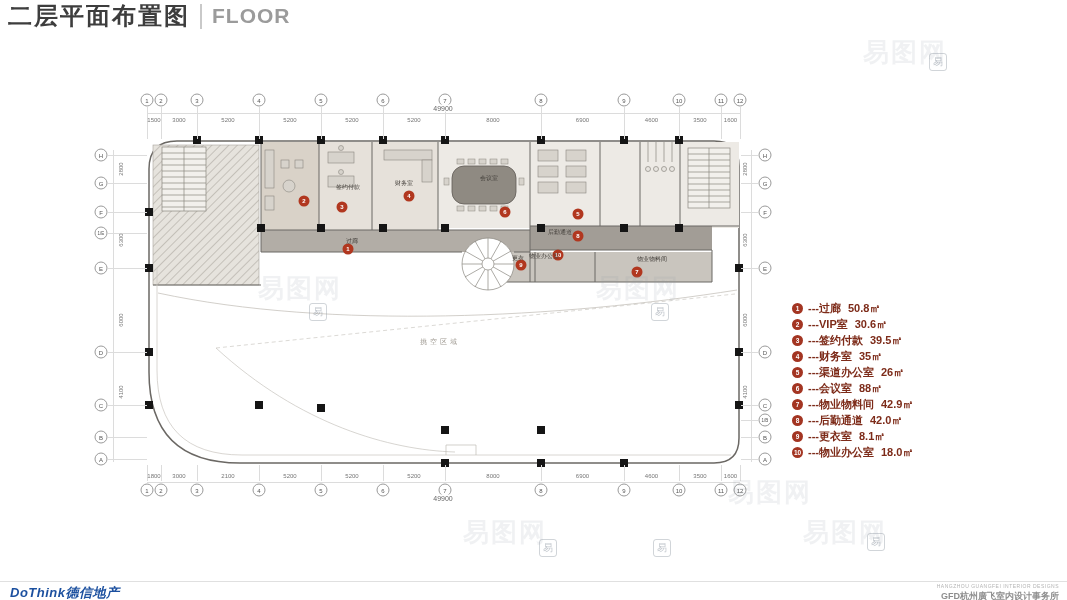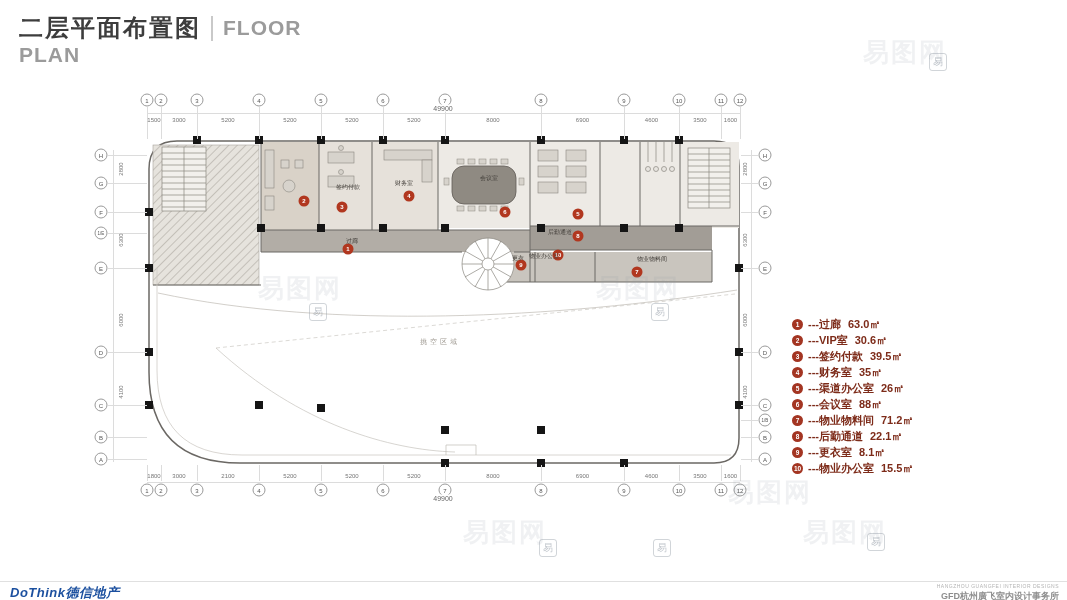--- a/index.html
+++ b/index.html
@@ -13,33 +13,33 @@
           transform:translate(-50%,-50%);box-sizing:border-box;}
   .dim{position:absolute;font-size:6px;color:#777;transform:translate(-50%,-50%);white-space:nowrap;}
   .dim.rot{transform:translate(-50%,-50%) rotate(-90deg);}
   .total-dim{font-size:7px;color:#666;background:#fff;padding:0 2px;}
 
   .marker{position:absolute;width:11px;height:11px;border-radius:50%;background:#b1371f;color:#fff;
           font-size:6px;font-weight:bold;line-height:11px;text-align:center;transform:translate(-50%,-50%);}
   .room-label{position:absolute;font-size:6px;color:#46423d;transform:translate(-50%,-50%);white-space:nowrap;}
   .room-label.void{font-size:7px;color:#a09b93;letter-spacing:3px;}
 
-  .legend{position:absolute;left:792px;top:316px;}
+  .legend{position:absolute;left:792px;top:300px;}
   .legend-row{display:flex;align-items:center;height:16px;}
   .legend-badge{flex:0 0 auto;width:11px;height:11px;border-radius:50%;background:#a33522;color:#fff;
                 font-size:6.5px;font-weight:bold;text-align:center;line-height:11px;margin-right:5px;}
   .legend-text{font-size:11px;font-weight:bold;color:#7d2b19;}
   .legend-area{margin-left:7px;}
 
   .wm{position:absolute;color:#909ca6;opacity:.13;font-weight:bold;transform:translate(-50%,-50%);
       white-space:nowrap;letter-spacing:2px;}
   .wm-box{position:absolute;width:16px;height:16px;border:1px solid rgba(140,150,160,.4);border-radius:3px;
           color:rgba(140,150,160,.55);font-size:10px;line-height:15px;text-align:center;transform:translate(-50%,-50%);}
 
-  .header{position:absolute;left:8px;top:12px;margin-left:11px;}
+  .header{position:absolute;left:8px;top:0;}
   .h-line1{display:flex;align-items:center;}
   .h-cn{font-size:24px;font-weight:bold;color:#3d3d3d;letter-spacing:2px;}
   .h-div{width:2px;height:25px;background:#c9c9c9;margin:0 10px;}
   .h-en{font-size:21px;font-weight:bold;color:#9b9b9b;letter-spacing:1px;}
   .h-line2{margin-top:-1px;}
 
   .footer-line{position:absolute;left:0;top:581px;width:1067px;height:1px;background:#e0e0e0;}
   .footer-left{position:absolute;left:10px;top:584px;font-size:13px;font-weight:bold;font-style:italic;
                color:#1c509f;letter-spacing:.5px;}
   .footer-right{position:absolute;right:8px;top:583px;text-align:right;}
@@ -239,30 +239,27 @@
         <rect x="537" y="426" width="8" height="8"></rect>
     </g>
   </svg>
 
   <div class="header">
     <div class="h-line1">
       <span class="h-cn">二层平面布置图</span>
       <span class="h-div"></span>
       <span class="h-en">FLOOR</span>
     </div>
-    <div class="h-line2">
-      <span class="h-en">PLAN</span>
-    </div>
   </div>
 
   <div id="legend" class="legend">
       <div class="legend-row">
         <span class="legend-badge">1</span>
         <span class="legend-text">---过廊</span>
-        <span class="legend-text legend-area">63.0㎡</span>
+        <span class="legend-text legend-area">50.8㎡</span>
       </div>
       <div class="legend-row">
         <span class="legend-badge">2</span>
         <span class="legend-text">---VIP室</span>
         <span class="legend-text legend-area">30.6㎡</span>
       </div>
       <div class="legend-row">
         <span class="legend-badge">3</span>
         <span class="legend-text">---签约付款</span>
         <span class="legend-text legend-area">39.5㎡</span>
@@ -278,36 +275,36 @@
         <span class="legend-text legend-area">26㎡</span>
       </div>
       <div class="legend-row">
         <span class="legend-badge">6</span>
         <span class="legend-text">---会议室</span>
         <span class="legend-text legend-area">88㎡</span>
       </div>
       <div class="legend-row">
         <span class="legend-badge">7</span>
         <span class="legend-text">---物业物料间</span>
-        <span class="legend-text legend-area">71.2㎡</span>
+        <span class="legend-text legend-area">42.9㎡</span>
       </div>
       <div class="legend-row">
         <span class="legend-badge">8</span>
         <span class="legend-text">---后勤通道</span>
-        <span class="legend-text legend-area">22.1㎡</span>
+        <span class="legend-text legend-area">42.0㎡</span>
       </div>
       <div class="legend-row">
         <span class="legend-badge">9</span>
         <span class="legend-text">---更衣室</span>
         <span class="legend-text legend-area">8.1㎡</span>
       </div>
       <div class="legend-row">
         <span class="legend-badge">10</span>
         <span class="legend-text">---物业办公室</span>
-        <span class="legend-text legend-area">15.5㎡</span>
+        <span class="legend-text legend-area">18.0㎡</span>
       </div>
     </div>
 
   <div class="footer-line"></div>
   <div class="footer-left">DoThink德信地产</div>
   <div class="footer-right">
     <div class="fr-en">HANGZHOU GUANGFEI INTERIOR DESIGNS</div>
     <div class="fr-cn">GFD杭州廣飞室内设计事务所</div>
   </div>
 <div class="tickline" style="left: 147px; top: 113px; width: 593px; height: 1px;"></div>

